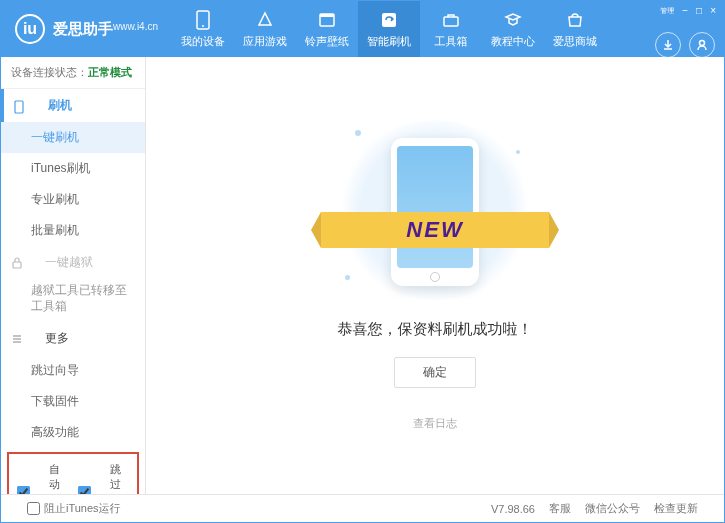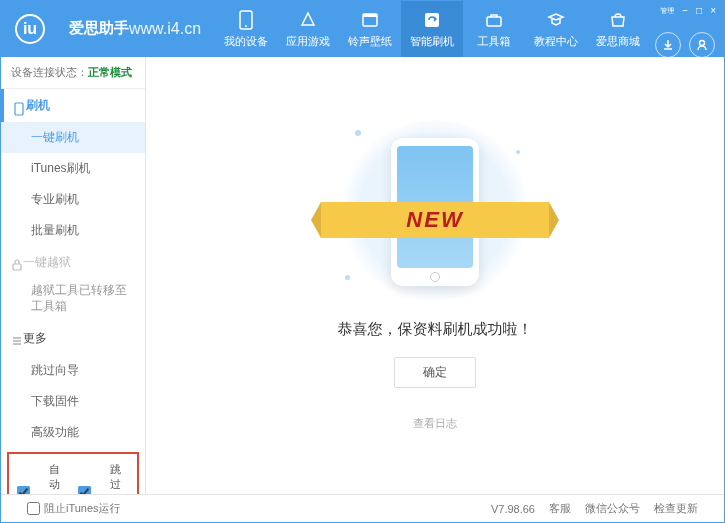--- a/index.html
+++ b/index.html
@@ -1,51 +1,51 @@
 <!DOCTYPE html>
 <html><head>
 <meta charset="utf-8">
 <style>
 *{margin:0;padding:0;box-sizing:border-box;font-family:"Microsoft YaHei",sans-serif}
 body{background:#fff}
 .window{width:725px;height:523px;border:1px solid #4a9de8;display:flex;flex-direction:column;overflow:hidden}
 .titlebar{height:56px;background:#4a9de8;display:flex;align-items:stretch;color:#fff}
-.logo-area{display:flex;align-items:center;padding:12px 14px;gap:24px}
+.logo-area{display:flex;align-items:center;padding:12px 14px;gap:8px}
 .logo-circle{width:30px;height:30px;border:2px solid #fff;border-radius:50%;display:flex;align-items:center;justify-content:center;font-weight:bold;font-size:16px}
 .logo-text{display:flex;flex-direction:row;line-height:1.1}
 .logo-text .title{font-size:15px;font-weight:bold}
-.logo-text .url{font-size:16px;opacity:.9}
+.logo-text .url{font-size:10px;opacity:.9}
 .nav{display:flex;flex:1}
 .nav-item{width:62px;display:flex;flex-direction:column;align-items:center;justify-content:center;gap:4px;font-size:11px;cursor:pointer}
 .nav-item.active{background:#3a8bd6}
 .nav-item .icon{width:20px;height:20px;display:flex;align-items:center;justify-content:center}
 .titlebar-right{display:flex;align-items:flex-start;padding:4px 8px;gap:8px;font-size:10px}
 .titlebar-btns{display:flex;gap:8px;align-items:center}
 .circle-btn{width:26px;height:26px;border:1.5px solid rgba(255,255,255,.7);border-radius:50%;display:flex;align-items:center;justify-content:center;margin-top:12px}
 .body{flex:1;display:flex;overflow:hidden}
 .sidebar{width:145px;border-right:1px solid #e5e5e5;display:flex;flex-direction:column;font-size:12px;color:#666}
 .status-bar{padding:8px 10px;font-size:11px;color:#777;border-bottom:1px solid #eee}
 .status-bar .mode{color:#1e8c3a;font-weight:bold}
-.side-section-header{display:flex;align-items:flex-end;gap:0;padding:8px 10px;color:#444;cursor:pointer}
+.side-section-header{display:flex;align-items:center;gap:22px;padding:8px 10px;color:#444;cursor:pointer}
 .side-section-header.blue{border-left:3px solid #4a9de8;color:#4a9de8;font-weight:bold}
 .side-section-header .icon{width:12px;height:12px}
 .side-item{padding:7px 10px 7px 30px;cursor:pointer;color:#666}
 .side-item.active{background:#e8f2fc;color:#4a9de8}
 .side-note{font-size:12px;color:#999;padding:4px 10px 8px 30px;line-height:1.3}
 .checkbox-row{display:flex;gap:10px;padding:8px 8px;border:2px solid #d84a3a;margin:4px 6px}
 .checkbox-row label{display:flex;align-items:center;gap:19px;font-size:11px;color:#555;cursor:pointer}
 .checkbox-row input{accent-color:#4a9de8}
 .main{flex:1;display:flex;flex-direction:column;align-items:center;justify-content:center;position:relative}
 .illustration{width:200px;height:180px;position:relative;margin-bottom:20px}
 .halo{position:absolute;inset:0;border-radius:50%;background:radial-gradient(circle,#eaf4fd 0%,#eaf4fd 55%,transparent 70%)}
 .dots{position:absolute;width:6px;height:6px;border-radius:50%;background:#bcdcf5}
 .phone{position:absolute;left:50%;top:18px;transform:translateX(-50%);width:88px;height:148px;background:#fff;border-radius:12px;box-shadow:0 4px 12px rgba(0,0,0,.1)}
 .phone-screen{position:absolute;inset:8px 6px 18px 6px;background:linear-gradient(#7fc4f2,#a8d8f7);border-radius:4px}
 .phone-btn{position:absolute;bottom:4px;left:50%;transform:translateX(-50%);width:10px;height:10px;border:1.5px solid #ccc;border-radius:50%}
-.banner{position:absolute;left:-14px;right:-14px;top:82px;height:36px;background:#f7c948;display:flex;align-items:center;justify-content:center;font-weight:900;font-size:22px;color:#b91c1c;font-style:italic;letter-spacing:2px}
+.banner{position:absolute;left:-14px;right:-14px;top:92px;height:36px;background:#f7c948;display:flex;align-items:center;justify-content:center;font-weight:900;font-size:22px;color:#4c1d95;font-style:italic;letter-spacing:2px}
 .banner::before,.banner::after{content:"";position:absolute;width:0;height:0;border-style:solid}
 .banner::before{left:-10px;top:0;border-width:18px 10px 18px 0;border-color:transparent #e0b33e transparent transparent}
 .banner::after{right:-10px;top:0;border-width:18px 0 18px 10px;border-color:transparent transparent transparent #e0b33e}
 .success-text{font-size:15px;color:#333;margin-bottom:18px}
 .ok-btn{padding:6px 28px;border:1px solid #ddd;background:#fff;font-size:12px;color:#555;cursor:pointer;border-radius:2px;margin-bottom:28px}
 .log-link{font-size:11px;color:#aaa;cursor:pointer}
 .footer{height:28px;border-top:1px solid #e5e5e5;display:flex;align-items:center;padding:0 26px;font-size:11px;color:#777;justify-content:space-between}
 .footer-left{display:flex;align-items:center;gap:4px}
 .footer-right{display:flex;align-items:center;gap:14px}
 svg{display:block}

